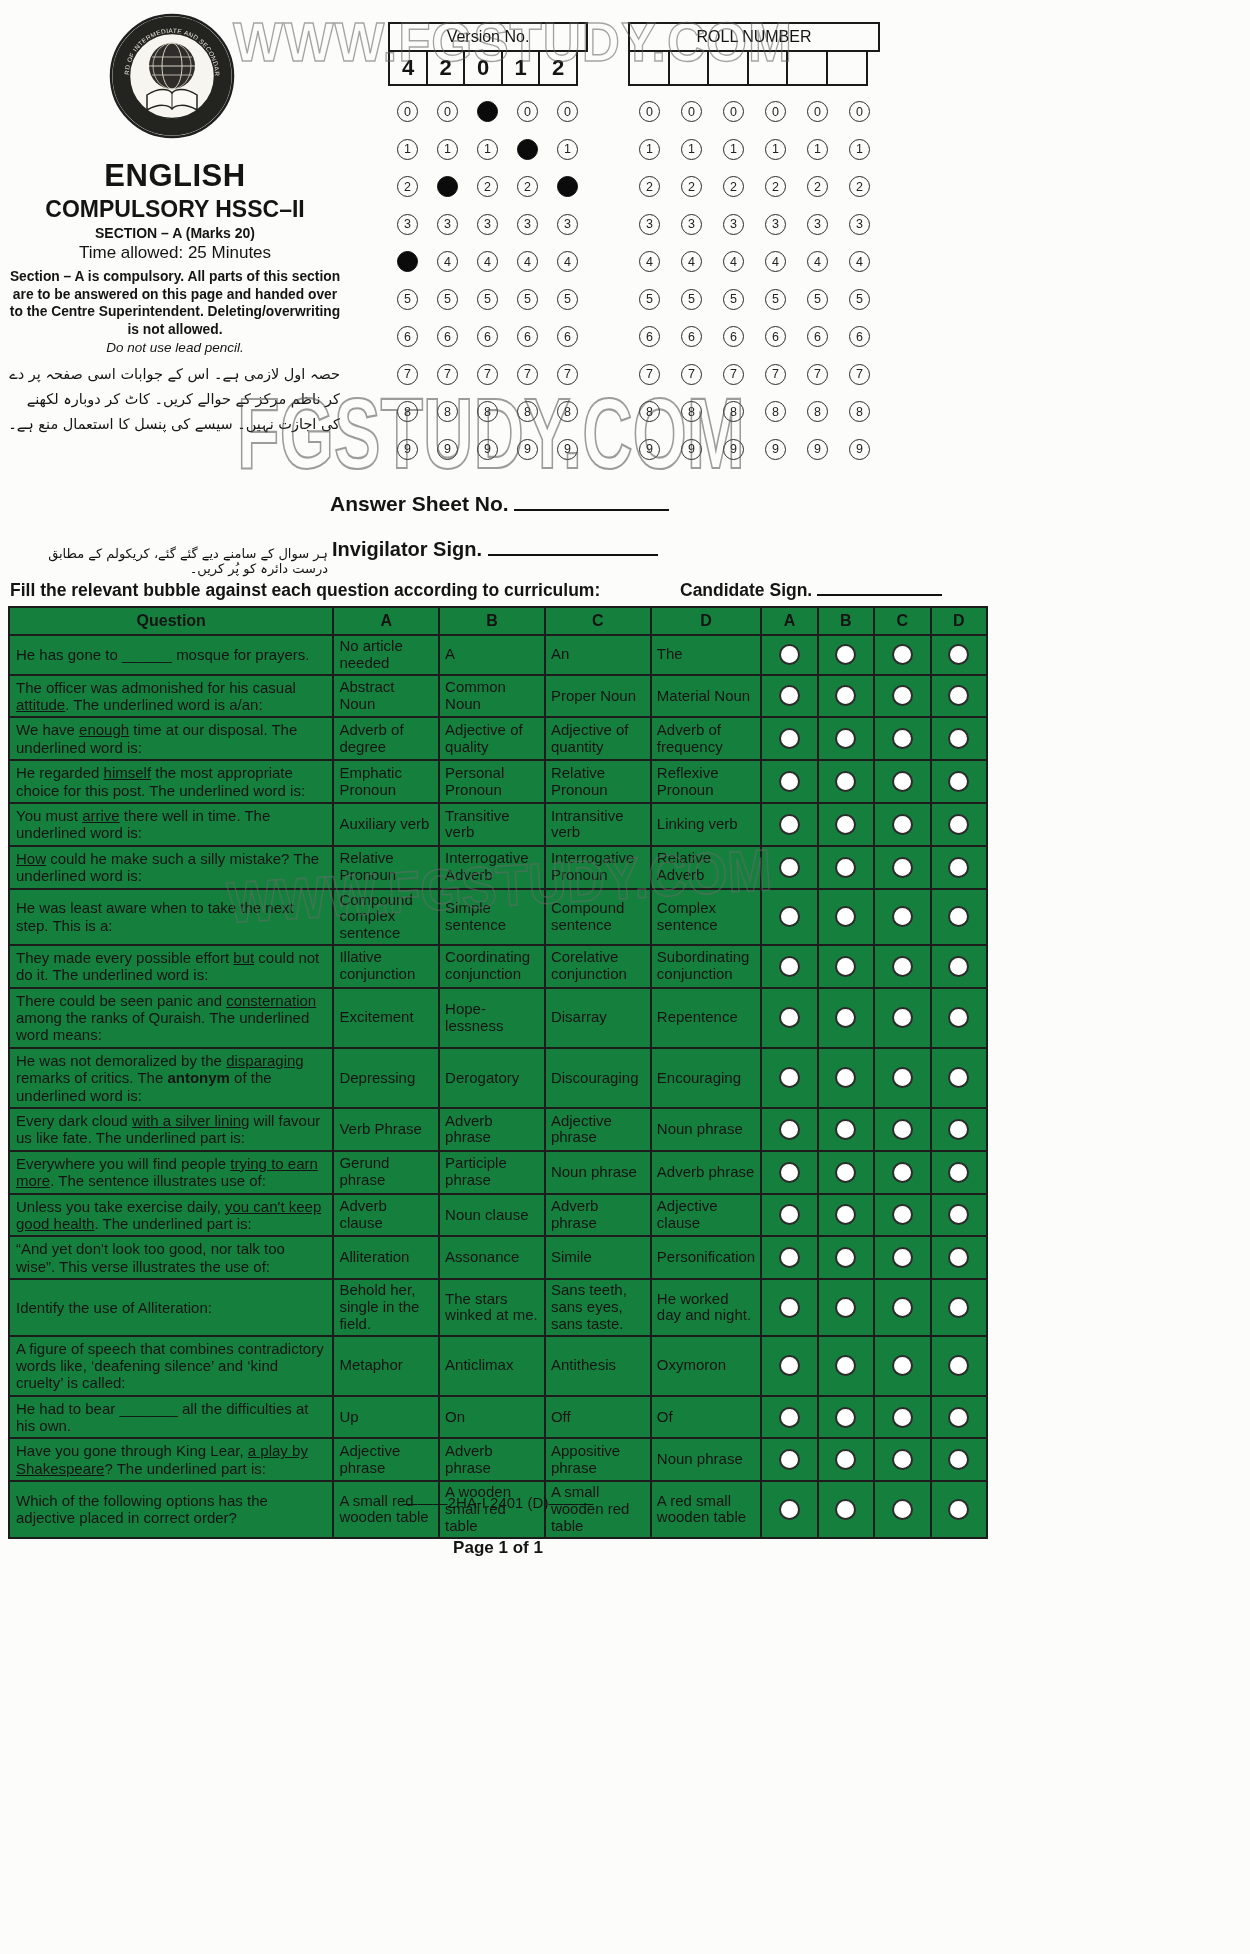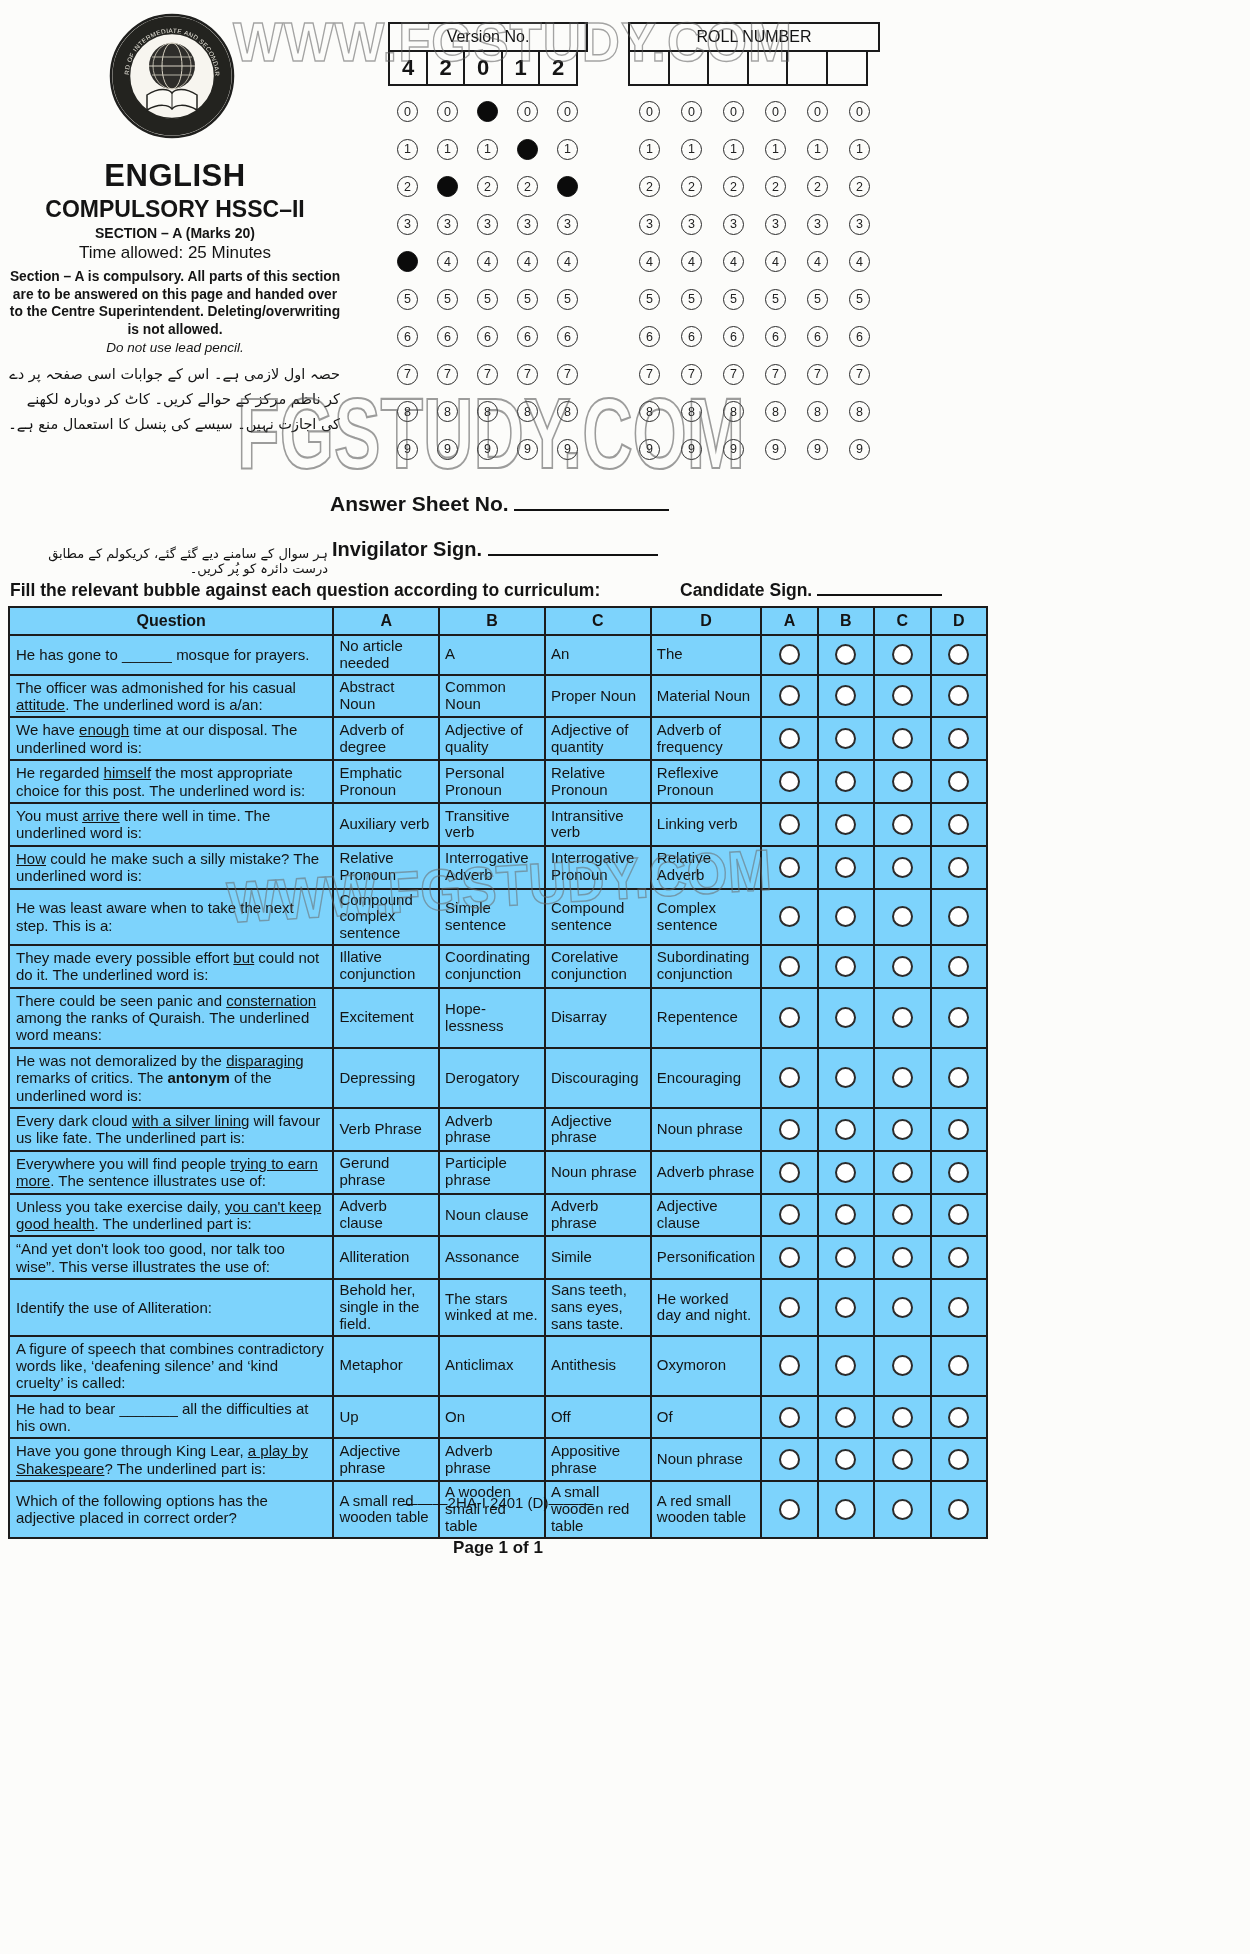--- a/index.html
+++ b/index.html
@@ -38,21 +38,21 @@
   .blank-line { display:inline-block; border-bottom:2px solid #111; height:15px; vertical-align:baseline; }
 
   .answer-sheet-line { position:absolute; left:330px; top:492px; font-size:21px; font-weight:bold; z-index:2; }
   .invig-urdu { position:absolute; left:10px; top:546px; width:318px; direction:rtl; text-align:right; font-family:"DejaVu Sans", sans-serif; font-size:13px; z-index:2; }
   .invig-line { position:absolute; left:332px; top:538px; font-size:20px; font-weight:bold; z-index:2; }
   .fill-line { position:absolute; left:10px; top:580px; font-size:17.5px; font-weight:bold; z-index:2; }
   .cand-line { position:absolute; left:648px; top:580px; font-size:17.5px; font-weight:bold; z-index:2;margin-left:32px; }
 
   
   .q-table-wrap { position:absolute; left:8px; top:606px; width:980px; z-index:2; }
-  table.q-table { border-collapse:collapse; width:980px; background:#7dd3fc; }
+  table.q-table { border-collapse:collapse; width:980px; background:#15803d; }
   table.q-table th, table.q-table td { border:2px solid #1c1c1c; }
   table.q-table th { font-size:16px; font-weight:bold; padding:4px 2px; }
   td.q-cell { font-size:15px; line-height:1.16; padding:3px 6px; vertical-align:middle; }
   td.opt-cell { font-size:15px; line-height:1.12; padding:2px 5px; vertical-align:middle; }
   td.bub-cell { text-align:center; vertical-align:middle; }
   .ans-bubble { width:21px; height:21px; border:2px solid #2b2b2b; border-radius:50%; display:block; margin:0 auto; background:#fff; }
 
   .footer-code { position:absolute; left:8px; top:1494px; width:980px; text-align:center; font-size:15px; z-index:2; }
   .page-foot { position:absolute; left:8px; top:1538px; width:980px; text-align:center; font-size:17px; font-weight:bold; z-index:2; }
 </style>

